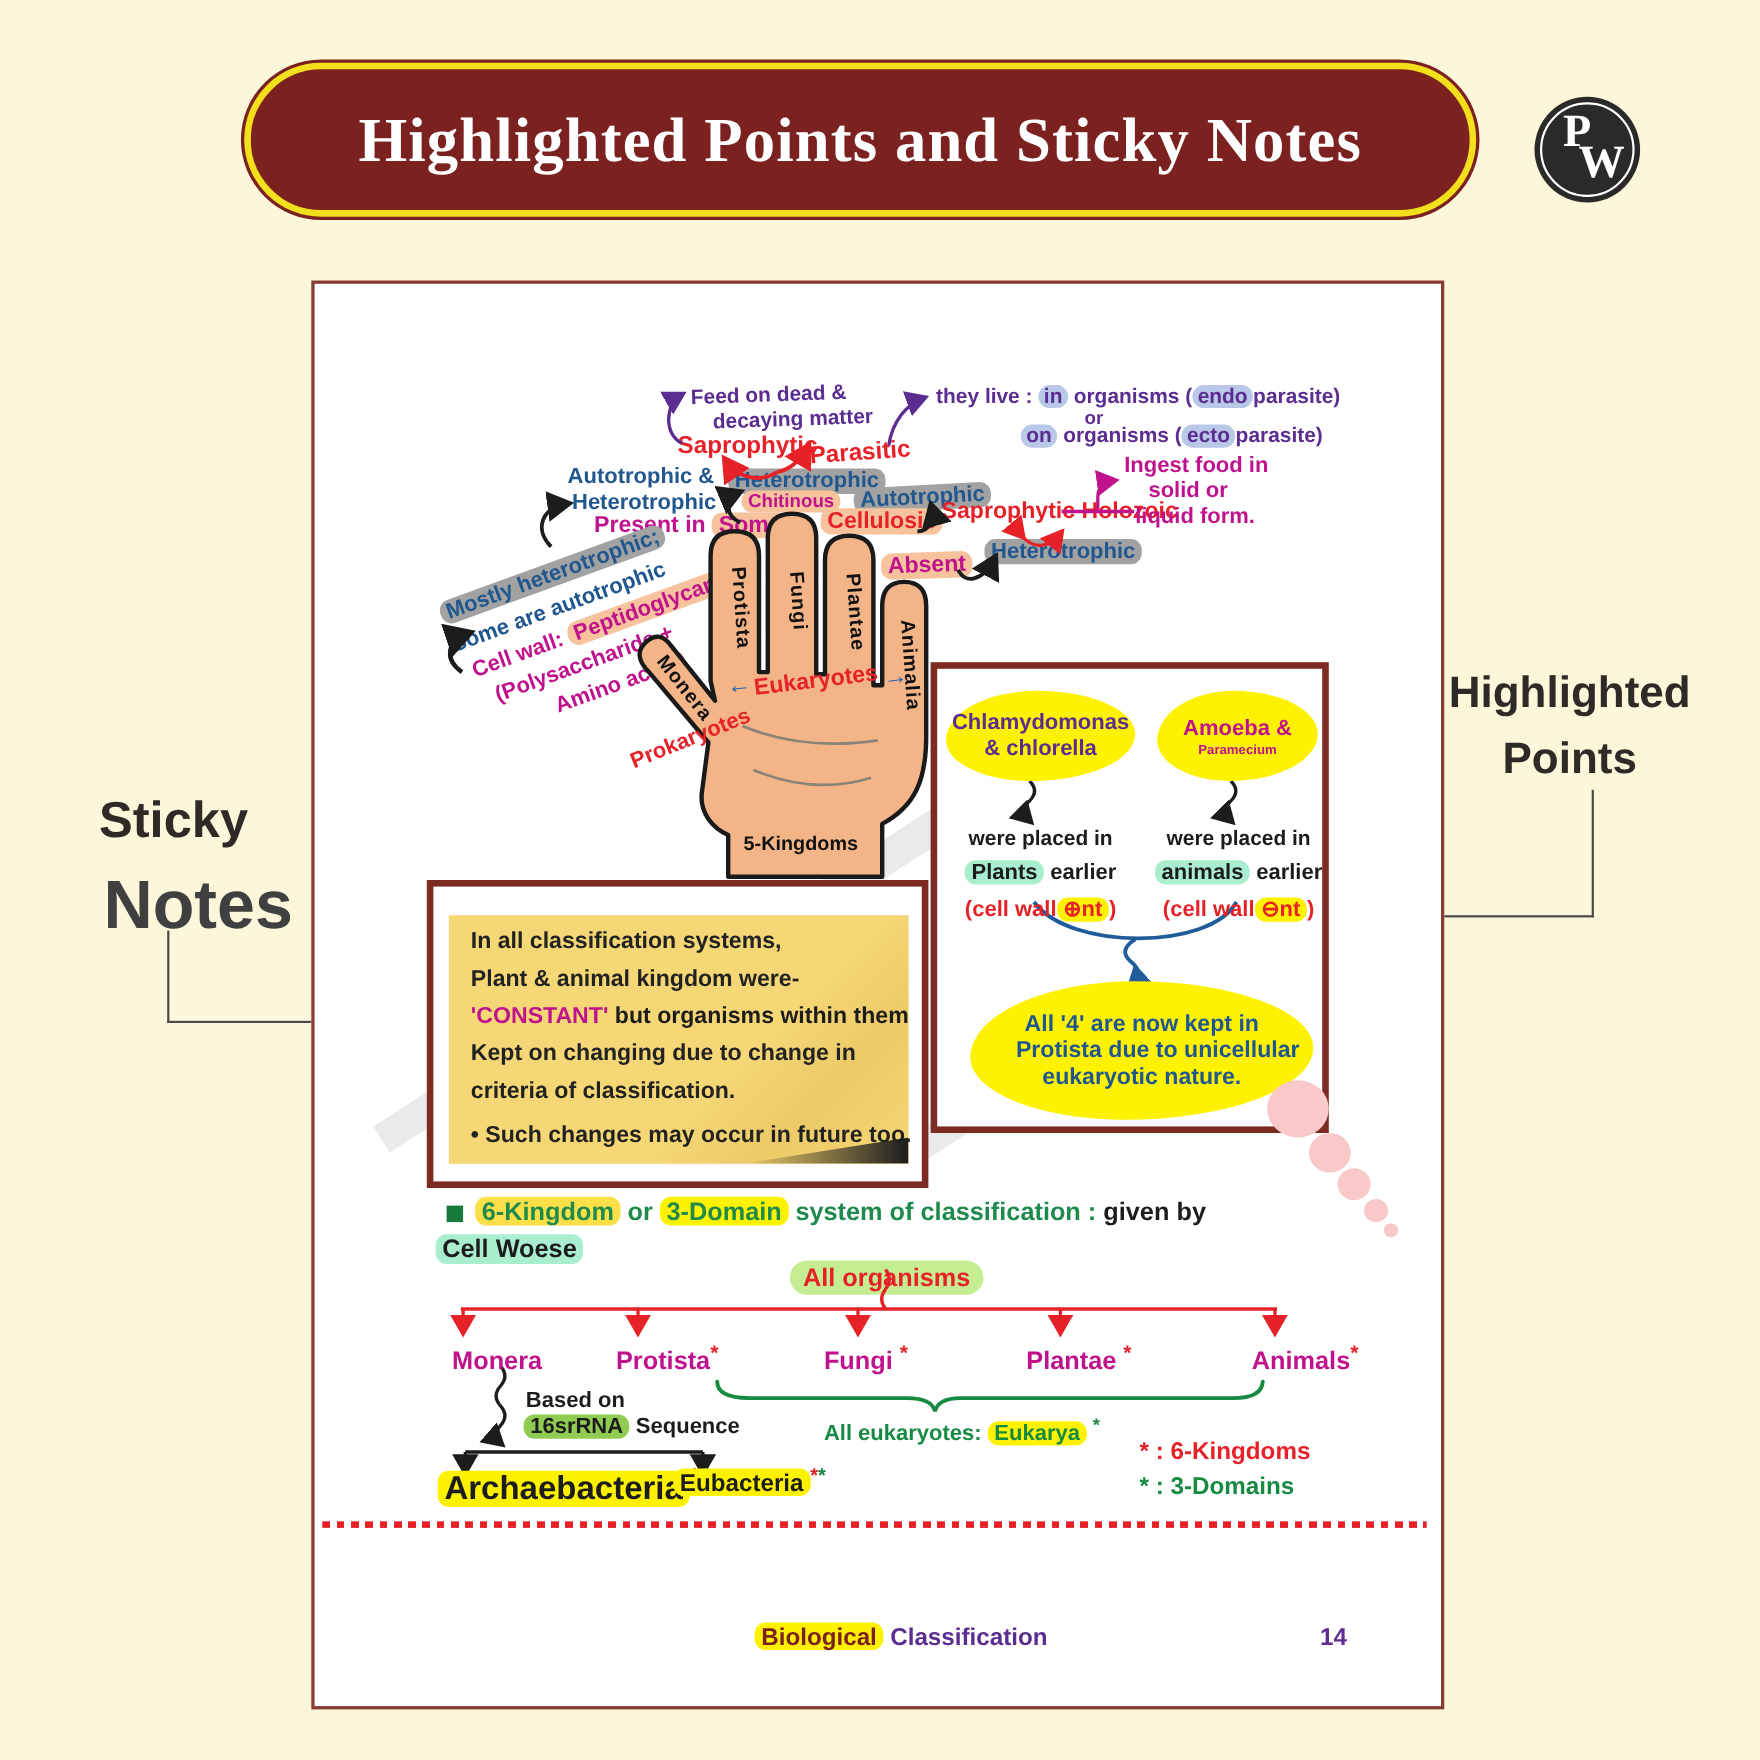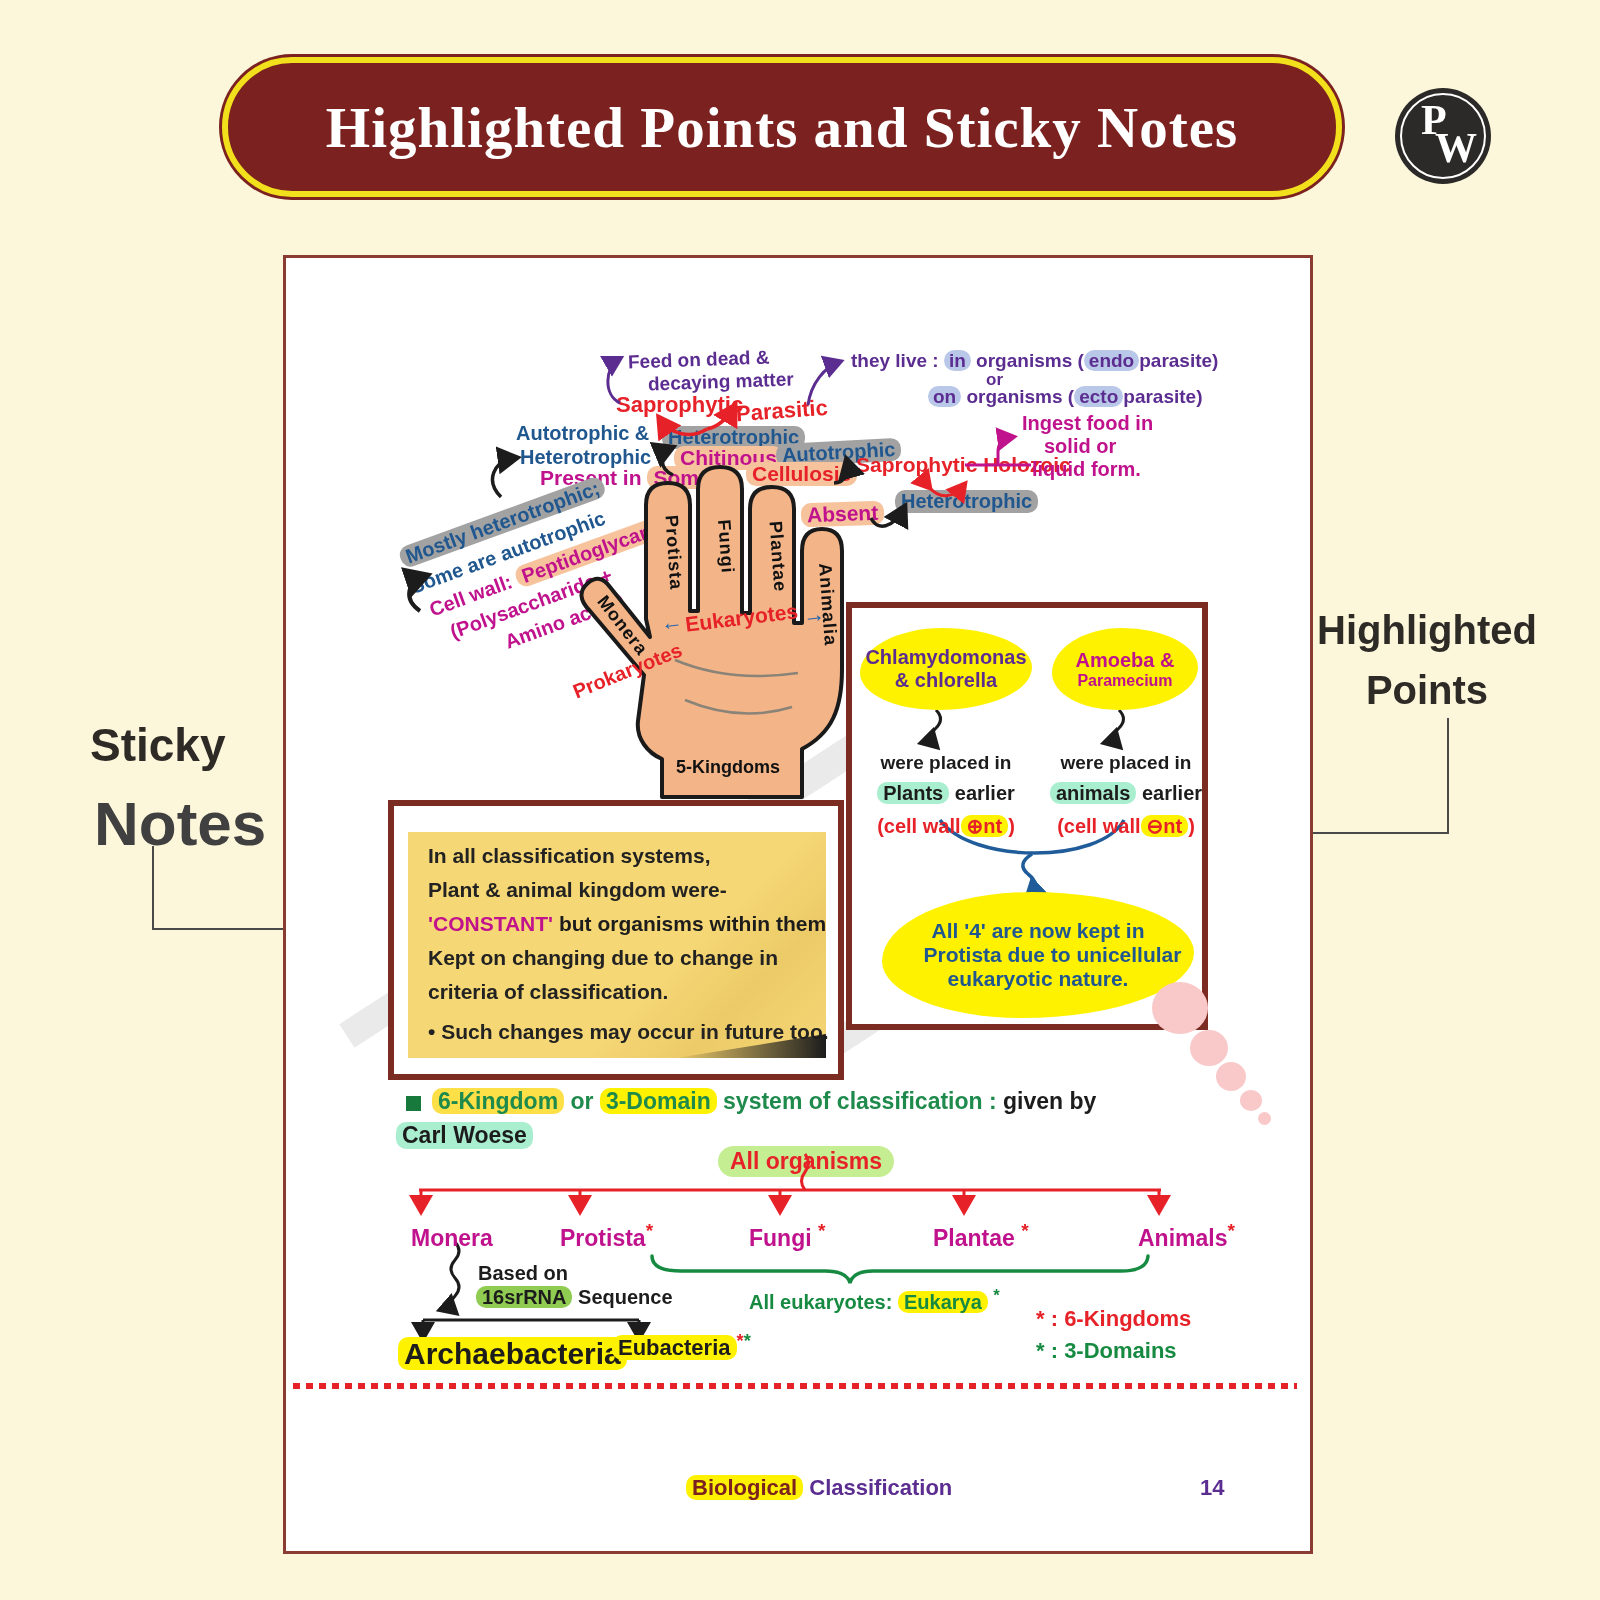--- a/index.html
+++ b/index.html
@@ -94,21 +94,21 @@
   </div>
   <div class="ann pur" style="left:986px;top:370px;font-size:17px;">or</div>
   <div class="ann pur nw" style="left:928px;top:386px;font-size:19px;">
     <span class="lav">on</span>
     <span>organisms (</span><span class="lav">ecto</span><span>parasite)</span>
   </div>
 
   <div class="ann blu" style="left:516px;top:422px;font-size:20px;">Autotrophic &amp;</div>
   <div class="ann blu" style="left:520px;top:446px;font-size:20px;">Heterotrophic</div>
   <div class="ann blu hl gray" style="left:662px;top:426px;font-size:20px;">Heterotrophic</div>
-  <div class="ann mag hl peach" style="left:674px;top:446px;font-size:21px;">Chitinous</div>
+  <div class="ann mag hl peach" style="left:674px;top:446px;font-size:17px;">Chitinous</div>
   <div class="ann blu hl gray" style="left:776px;top:441px;font-size:20px;transform:rotate(-3deg);">Autotrophic</div>
   <div class="ann nw" style="left:540px;top:466px;font-size:21px;">
     <span class="mag">Present in</span>
     <span class="mag hl peach">Some</span>
   </div>
   <div class="ann red hl peach" style="left:746px;top:462px;font-size:21px;">Cellulosic</div>
   <div class="ann nw" style="left:856px;top:453px;font-size:21px;">
     <span class="red">Saprophytic</span>
     <span class="red">Holozoic</span>
   </div>
@@ -189,21 +189,21 @@
       <path d="M267,102 q9,9 0,18 q-9,9 0,18" stroke="#1c1c1c" stroke-width="3" fill="none" marker-end="url(#mK2)"></path>
       <path d="M88,212 C120,256 248,256 272,212" stroke="#1f5c99" stroke-width="3.5" fill="none"></path>
       <path d="M180,246 q-16,10 -4,20 q14,11 0,24" stroke="#1f5c99" stroke-width="3.5" fill="none" marker-end="url(#mB)"></path>
     </svg>
     <div class="cloud abs" style="left:8px;top:20px;width:172px;height:82px;">
       <div class="pur b" style="font-size:20px;">Chlamydomonas</div>
       <div class="pur b" style="font-size:20px;">&amp; chlorella</div>
     </div>
     <div class="cloud abs" style="left:200px;top:20px;width:146px;height:82px;">
       <div class="mag b" style="font-size:20px;">Amoeba &amp;</div>
-      <div class="mag b" style="font-size:16px;">Paramecium</div>
+      <div class="mag b" style="font-size:12px;">Paramecium</div>
     </div>
     <div class="abs b blk nw" style="left:12px;top:144px;width:164px;text-align:center;font-size:19px;">were placed in</div>
     <div class="abs nw" style="left:12px;top:174px;width:164px;text-align:center;font-size:20px;">
       <span class="b blk hl mint">Plants</span>
       <span class="b blk">earlier</span>
     </div>
     <div class="abs nw red b" style="left:12px;top:206px;width:164px;text-align:center;font-size:20px;">
       <span>(cell wall</span><span class="hl yel">⊕nt</span><span>)</span>
     </div>
     <div class="abs b blk nw" style="left:192px;top:144px;width:164px;text-align:center;font-size:19px;">were placed in</div>
@@ -243,21 +243,21 @@
   </div>
 
   <div class="abs" style="left:406px;top:1096px;width:15px;height:15px;background:#177a3c;"></div>
   <div class="abs nw b" style="left:432px;top:1088px;font-size:23px;">
     <span class="grn hl pinkhl">6-Kingdom</span>
     <span class="grn">or</span>
     <span class="grn hl yel">3-Domain</span>
     <span class="grn">system of classification :</span>
     <span class="blk">given by</span>
   </div>
-  <div class="abs b blk hl mint" style="left:396px;top:1122px;font-size:23px;">Carl Woese</div>
+  <div class="abs b blk hl mint" style="left:396px;top:1122px;font-size:23px;">Cell Woese</div>
   <div class="abs b red hl lgrn nw" style="left:718px;top:1146px;font-size:23px;padding:2px 12px;border-radius:16px;">All organisms</div>
 
   <svg class="abs" style="left:283px;top:1140px;pointer-events:none;" width="1024" height="230" viewBox="0 0 1024 230">
     <defs>
       <marker id="mR2" markerWidth="9" markerHeight="9" refX="5" refY="4" orient="auto">
           <path d="M0,0L7,4L0,8Z" fill="#e62228"></path>
         </marker>
       <marker id="mK3" markerWidth="9" markerHeight="9" refX="5" refY="4" orient="auto">
           <path d="M0,0L7,4L0,8Z" fill="#1c1c1c"></path>
         </marker>

